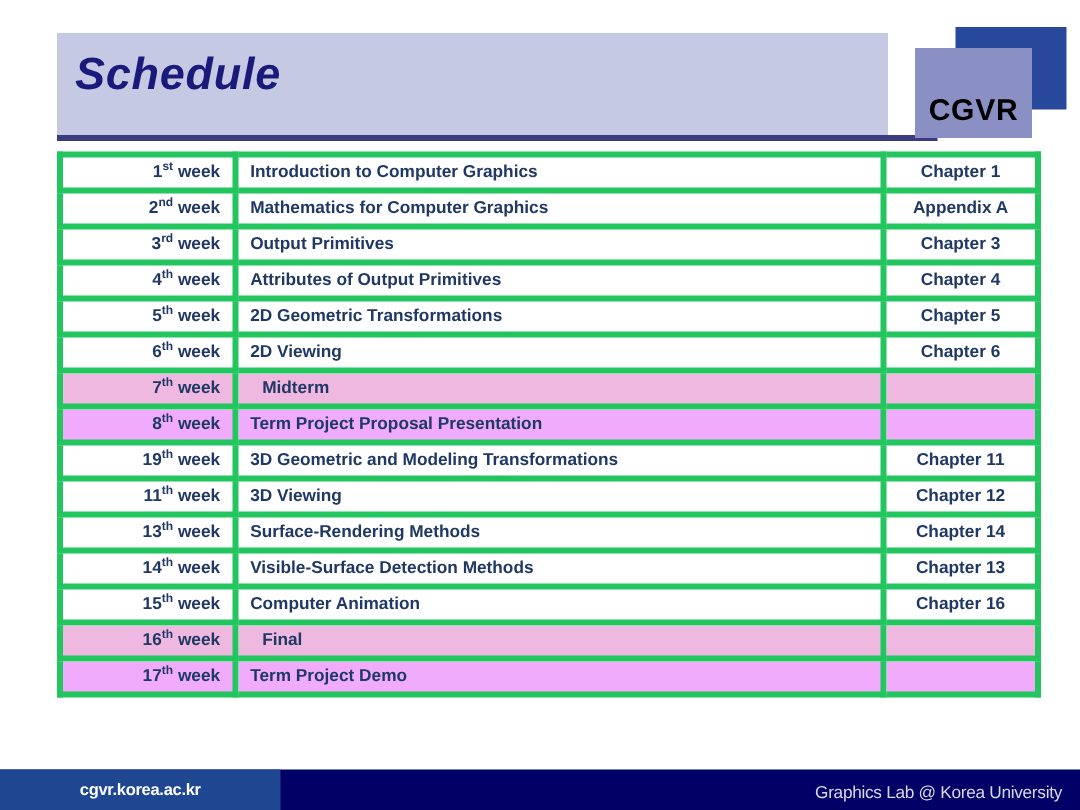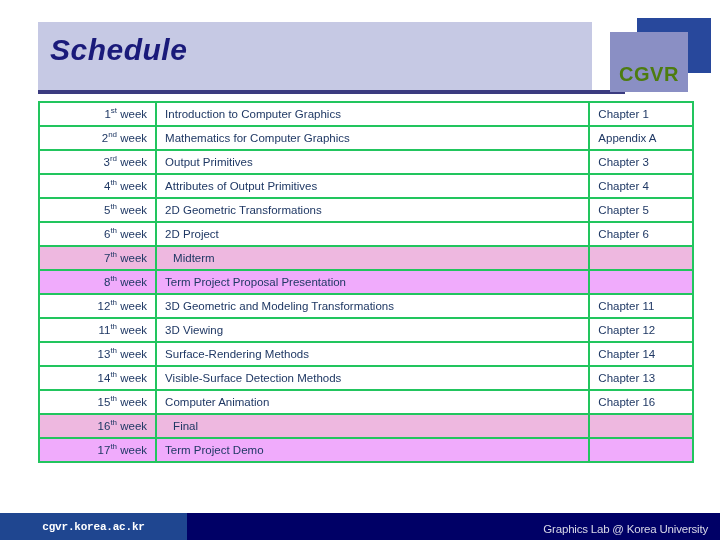--- a/index.html
+++ b/index.html
@@ -72,49 +72,49 @@
     left: 610px;
     top: 32px;
     width: 78px;
     height: 60px;
     display: flex;
     align-items: flex-end;
     justify-content: center;
     padding-bottom: 6px;
     font-size: 20px;
     font-weight: bold;
-    color: #4d7c0f;
+    color: #000000;
     letter-spacing: 0.5px;
     text-align: center;
   }
 
   
   .schedule-table {
     position: absolute;
     left: 38px;
     top: 101px;
     width: 656px;
     border-collapse: collapse;
     table-layout: fixed;
   }
   .schedule-table td {
-    border: 2px solid #22c55e;
+    border: 4px solid #22c55e;
     height: 24px;
     font-size: 11.5px;
-    font-weight: normal;
+    font-weight: bold;
     color: #1f3864;
     padding: 0 8px;
     vertical-align: middle;
     line-height: 1.1;
     overflow: hidden;
     white-space: nowrap;
   }
   .col-week   { width: 113px; text-align: right;  padding-right: 11px; }
   .col-topic  { width: 418px; text-align: left;   padding-left: 10px; }
-  .col-chap   { width: 100px; text-align: left;  padding-right: 10px; }
+  .col-chap   { width: 100px; text-align: center;  padding-right: 10px; }
 
   .col-week sup { font-size: 8px; vertical-align: super; line-height: 0; }
 
   tr.exam    td { background: #eeb8e0; padding-left: 16px; }
   tr.project td { background: #f0abfc; }
   tr.normal  td { background: #ffffff; }
 
   
   .footer-right {
     position: absolute;
@@ -138,21 +138,20 @@
     top: 513px;
     width: 187px;
     height: 27px;
     display: flex;
     align-items: center;
     justify-content: center;
     font-size: 11px;
     font-weight: bold;
     color: #ffffff;
     letter-spacing: -0.2px;
-    font-family: Liberation Mono, monospace;
   }
   .footer-right-text {
     position: absolute;
     right: 12px;
     top: 513px;
     height: 31px;
     display: flex;
     align-items: center;
     font-size: 11.5px;
     color: #d8d8e8;
@@ -194,35 +193,35 @@
           <td class="col-topic">Attributes of Output Primitives</td>
           <td class="col-chap">Chapter 4</td>
         </tr>
         <tr class="normal">
           <td class="col-week"><span>5</span><sup>th</sup><span> week</span></td>
           <td class="col-topic">2D Geometric Transformations</td>
           <td class="col-chap">Chapter 5</td>
         </tr>
         <tr class="normal">
           <td class="col-week"><span>6</span><sup>th</sup><span> week</span></td>
-          <td class="col-topic">2D Project</td>
+          <td class="col-topic">2D Viewing</td>
           <td class="col-chap">Chapter 6</td>
         </tr>
         <tr class="exam">
           <td class="col-week"><span>7</span><sup>th</sup><span> week</span></td>
           <td class="col-topic">Midterm</td>
           <td class="col-chap"></td>
         </tr>
         <tr class="project">
           <td class="col-week"><span>8</span><sup>th</sup><span> week</span></td>
           <td class="col-topic">Term Project Proposal Presentation</td>
           <td class="col-chap"></td>
         </tr>
         <tr class="normal">
-          <td class="col-week"><span>12</span><sup>th</sup><span> week</span></td>
+          <td class="col-week"><span>19</span><sup>th</sup><span> week</span></td>
           <td class="col-topic">3D Geometric and Modeling Transformations</td>
           <td class="col-chap">Chapter 11</td>
         </tr>
         <tr class="normal">
           <td class="col-week"><span>11</span><sup>th</sup><span> week</span></td>
           <td class="col-topic">3D Viewing</td>
           <td class="col-chap">Chapter 12</td>
         </tr>
         <tr class="normal">
           <td class="col-week"><span>13</span><sup>th</sup><span> week</span></td>

